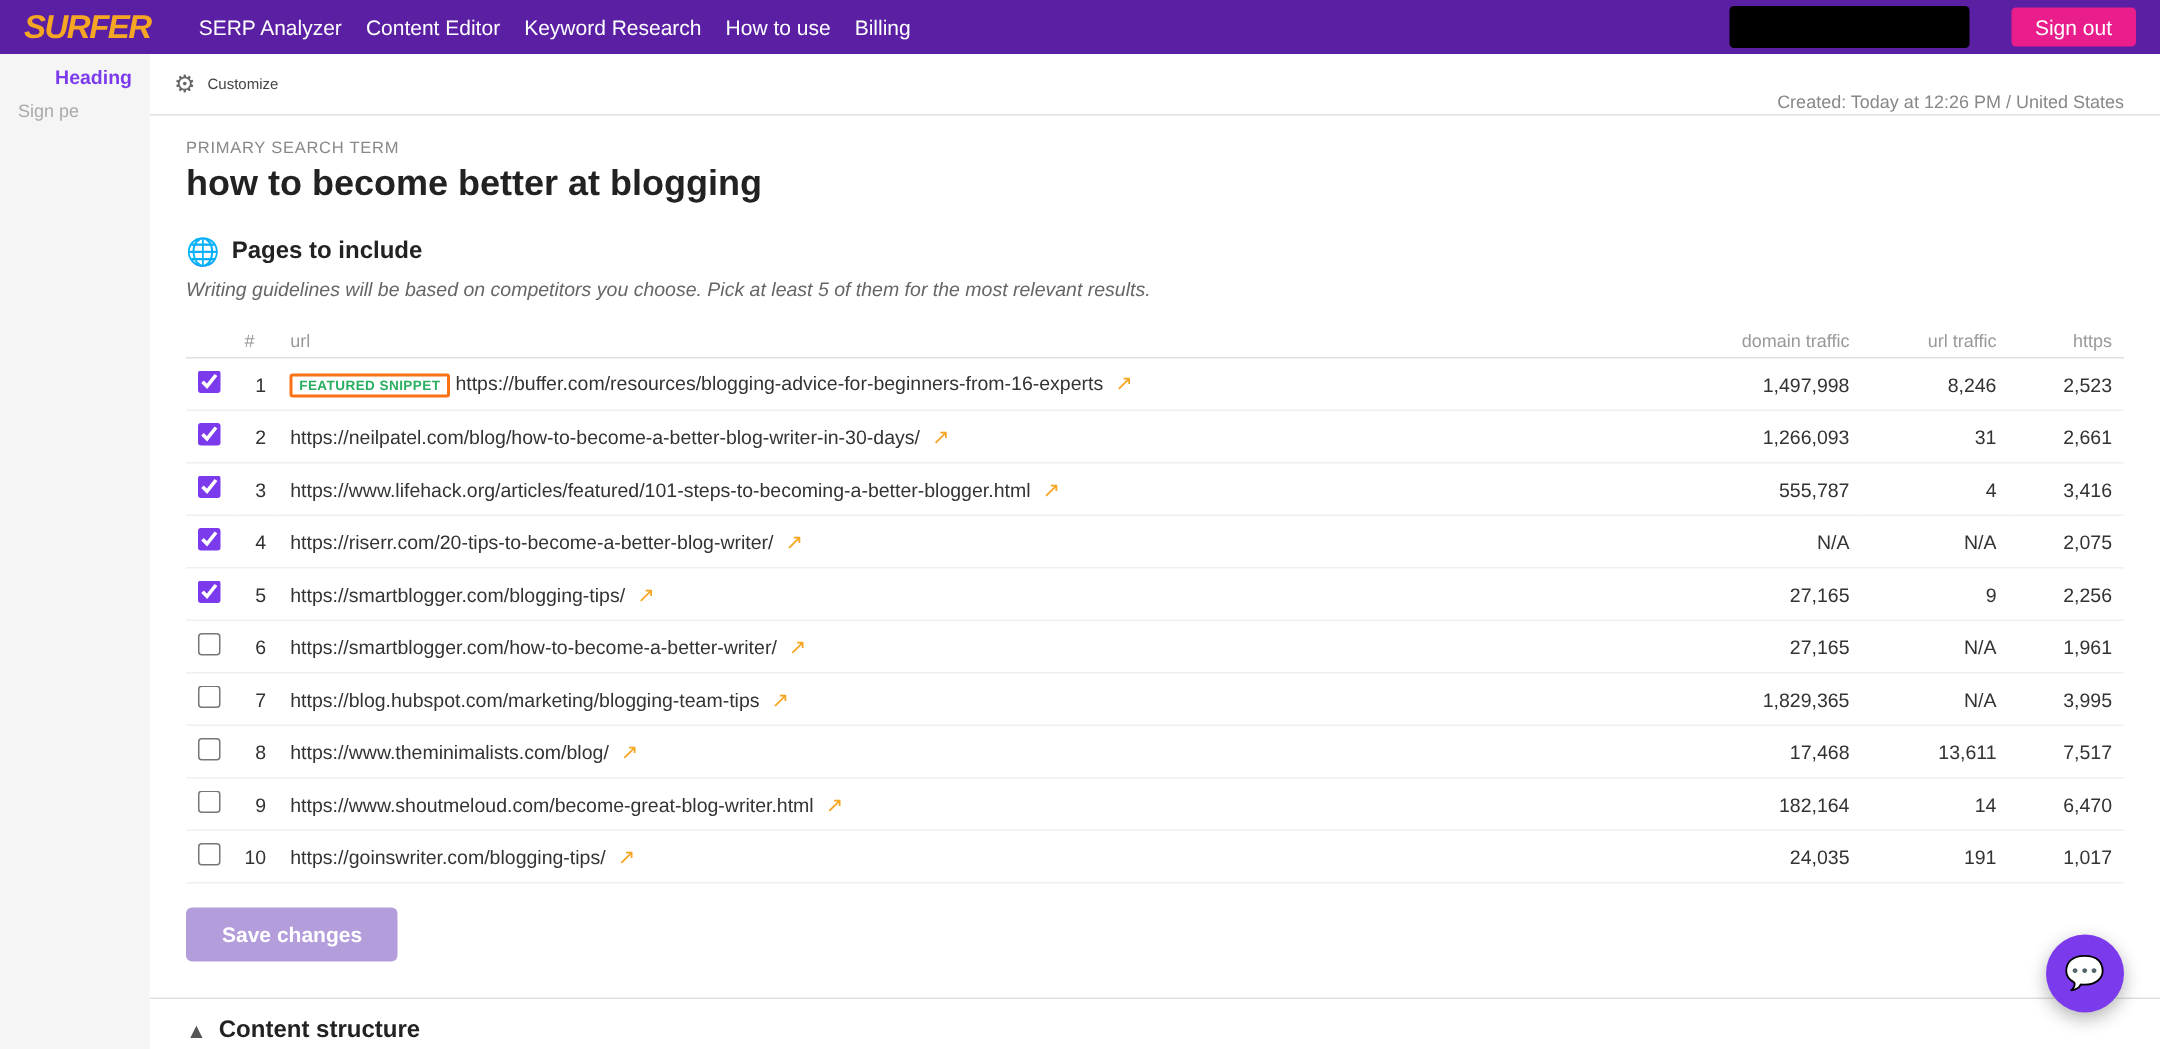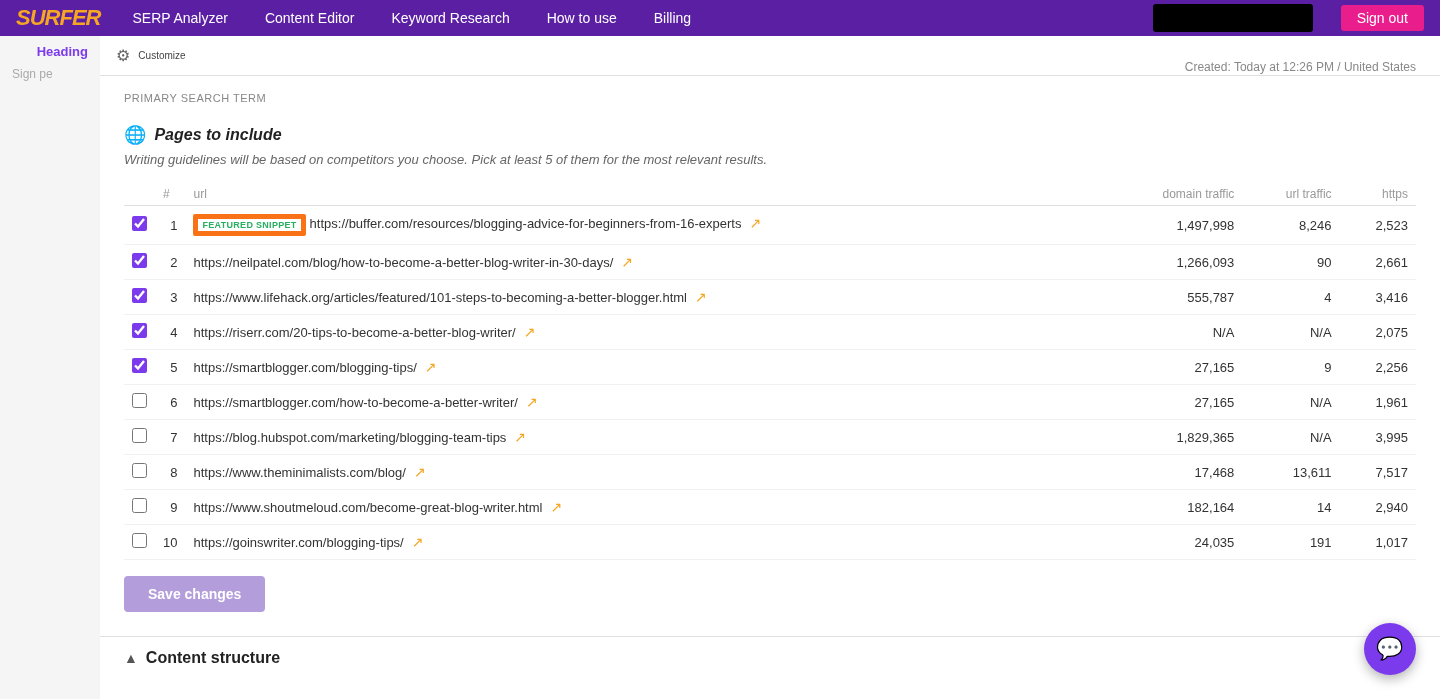--- a/index.html
+++ b/index.html
@@ -17,21 +17,21 @@
     .navbar-logo {
       font-size: 22px;
       font-weight: 900;
       color: #f5a623;
       letter-spacing: -1px;
       margin-right: 32px;
       font-style: italic;
     }
     .navbar-links {
       display: flex;
-      gap: 37px;
+      gap: 16px;
       flex: 1;
     }
     .navbar-links a {
       color: #fff;
       text-decoration: none;
       font-size: 14px;
     }
     .navbar-right {
       display: flex;
       align-items: center;
@@ -119,21 +119,20 @@
       margin-bottom: 6px;
       margin-top: 16px;
     }
     .section-header .globe-icon {
       font-size: 18px;
     }
     .section-title {
       font-size: 16px;
       font-weight: 600;
       color: #222;
-      font-style: italic;
     }
     .section-subtitle {
       font-size: 13px;
       color: #666;
       font-style: italic;
       margin-bottom: 16px;
     }
 
     
     .pages-table {
@@ -169,21 +168,21 @@
       text-align: center;
     }
     .num-cell {
       width: 28px;
       color: #888;
       text-align: center;
     }
 
     .featured-badge {
       display: inline-block;
-      border: 5px solid #f97316;
+      border: 2px solid #f97316;
       color: #27ae60;
       font-size: 9px;
       font-weight: 700;
       padding: 1px 4px;
       border-radius: 2px;
       margin-right: 4px;
       vertical-align: middle;
       letter-spacing: 0.3px;
     }
 
@@ -299,20 +298,21 @@
     <div class="customize-bar">
       <span class="gear-icon">⚙</span>
       <span>Customize</span>
     </div>
 
     <div class="document-area">
 
       <div style="display:flex; justify-content:space-between; align-items:flex-start;">
         <div>
           <div class="primary-search-label">PRIMARY SEARCH TERM</div>
+          <div class="primary-search-term">how to become better at blogging</div>
         </div>
         <div class="created-info">Created: Today at 12:26 PM / United States</div>
       </div>
 
       
       <div class="section-header">
         <span class="globe-icon">🌐</span>
         <span class="section-title">Pages to include</span>
       </div>
       <div class="section-subtitle">Writing guidelines will be based on competitors you choose. Pick at least 5 of them for the most relevant results.</div>
@@ -336,21 +336,21 @@
               <td class="url-cell"><span class="featured-badge">FEATURED SNIPPET</span>https://buffer.com/resources/blogging-advice-for-beginners-from-16-experts<span class="ext-link" style="margin-left: 8px;">↗</span></td>
               <td>1,497,998</td>
               <td>8,246</td>
               <td>2,523</td>
             </tr>
             <tr>
               <td class="checkbox-cell"><input type="checkbox" checked="" style=""></td>
               <td class="num-cell">2</td>
               <td class="url-cell">https://neilpatel.com/blog/how-to-become-a-better-blog-writer-in-30-days/<span class="ext-link" style="margin-left: 8px;">↗</span></td>
               <td>1,266,093</td>
-              <td>90</td>
+              <td>31</td>
               <td>2,661</td>
             </tr>
             <tr>
               <td class="checkbox-cell"><input type="checkbox" checked="" style=""></td>
               <td class="num-cell">3</td>
               <td class="url-cell">https://www.lifehack.org/articles/featured/101-steps-to-becoming-a-better-blogger.html<span class="ext-link" style="margin-left: 8px;">↗</span></td>
               <td>555,787</td>
               <td>4</td>
               <td>3,416</td>
             </tr>
@@ -393,21 +393,21 @@
               <td>17,468</td>
               <td>13,611</td>
               <td>7,517</td>
             </tr>
             <tr>
               <td class="checkbox-cell"><input type="checkbox" style=""></td>
               <td class="num-cell">9</td>
               <td class="url-cell">https://www.shoutmeloud.com/become-great-blog-writer.html<span class="ext-link" style="margin-left: 8px;">↗</span></td>
               <td>182,164</td>
               <td>14</td>
-              <td>2,940</td>
+              <td>6,470</td>
             </tr>
             <tr>
               <td class="checkbox-cell"><input type="checkbox" style=""></td>
               <td class="num-cell">10</td>
               <td class="url-cell">https://goinswriter.com/blogging-tips/<span class="ext-link" style="margin-left: 8px;">↗</span></td>
               <td>24,035</td>
               <td>191</td>
               <td>1,017</td>
             </tr>
           </tbody>

